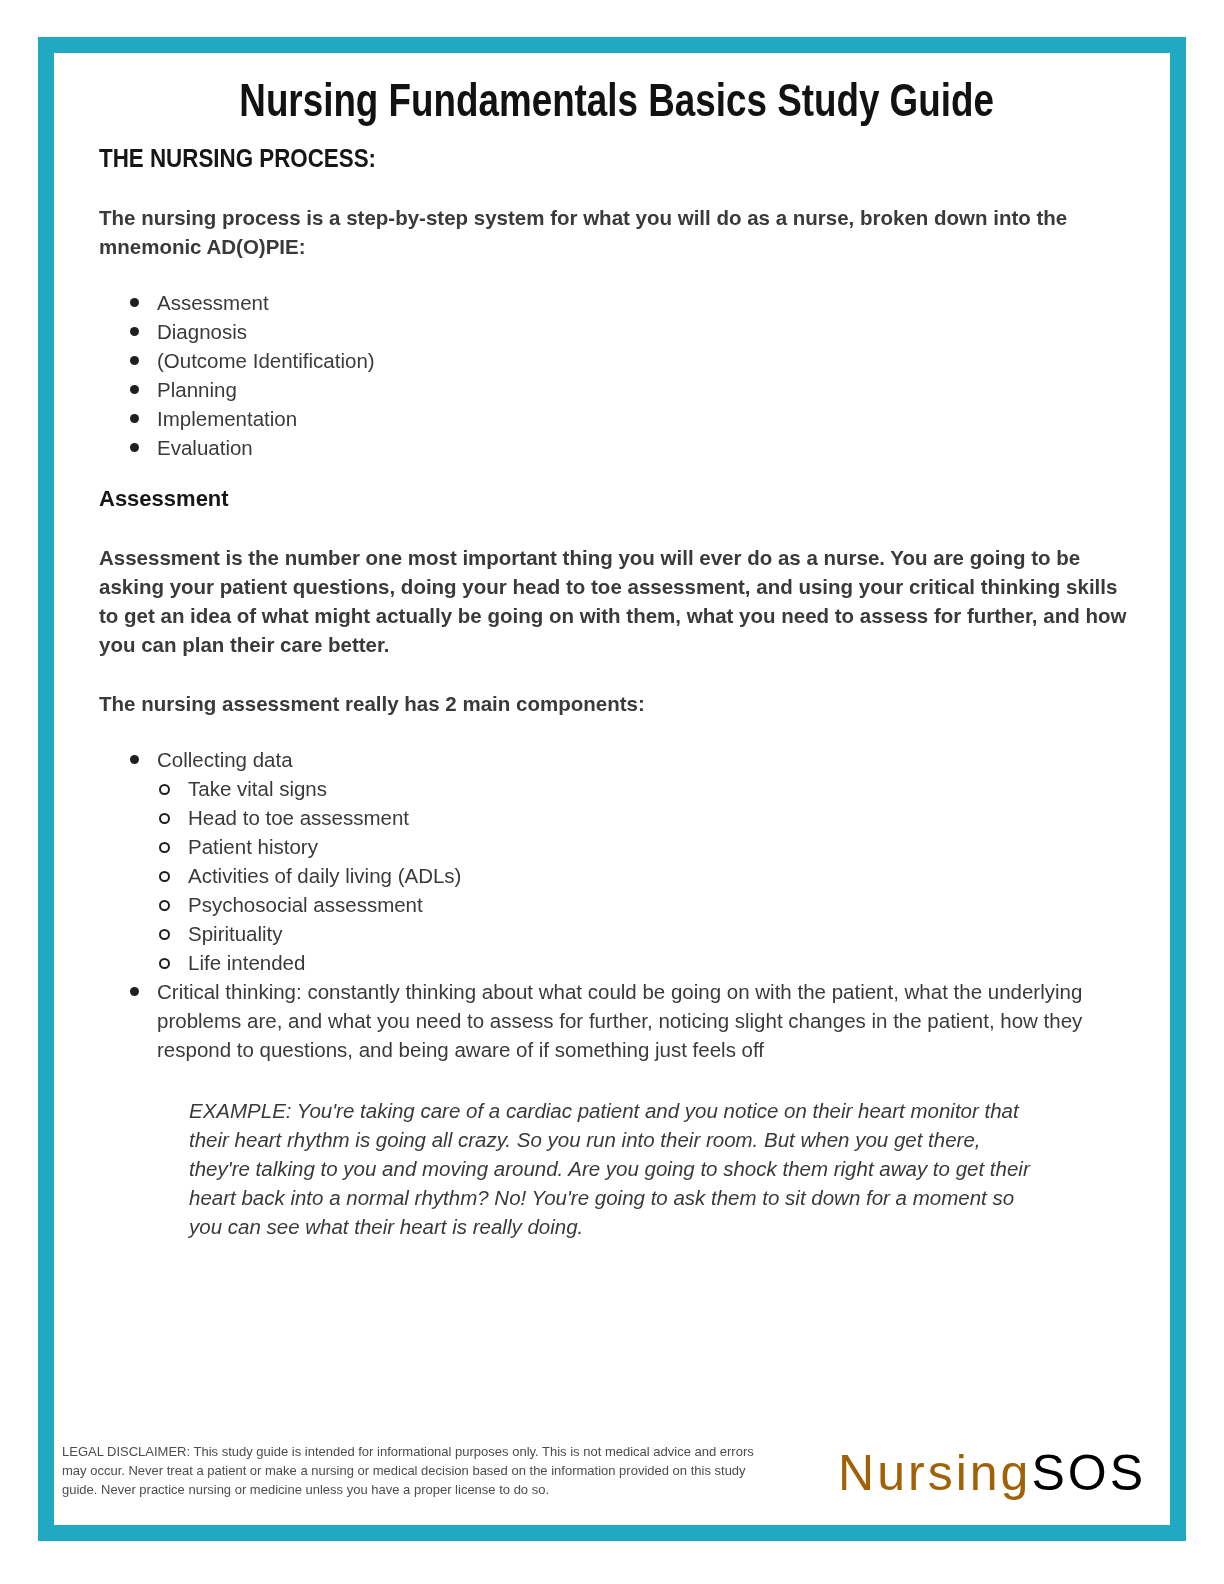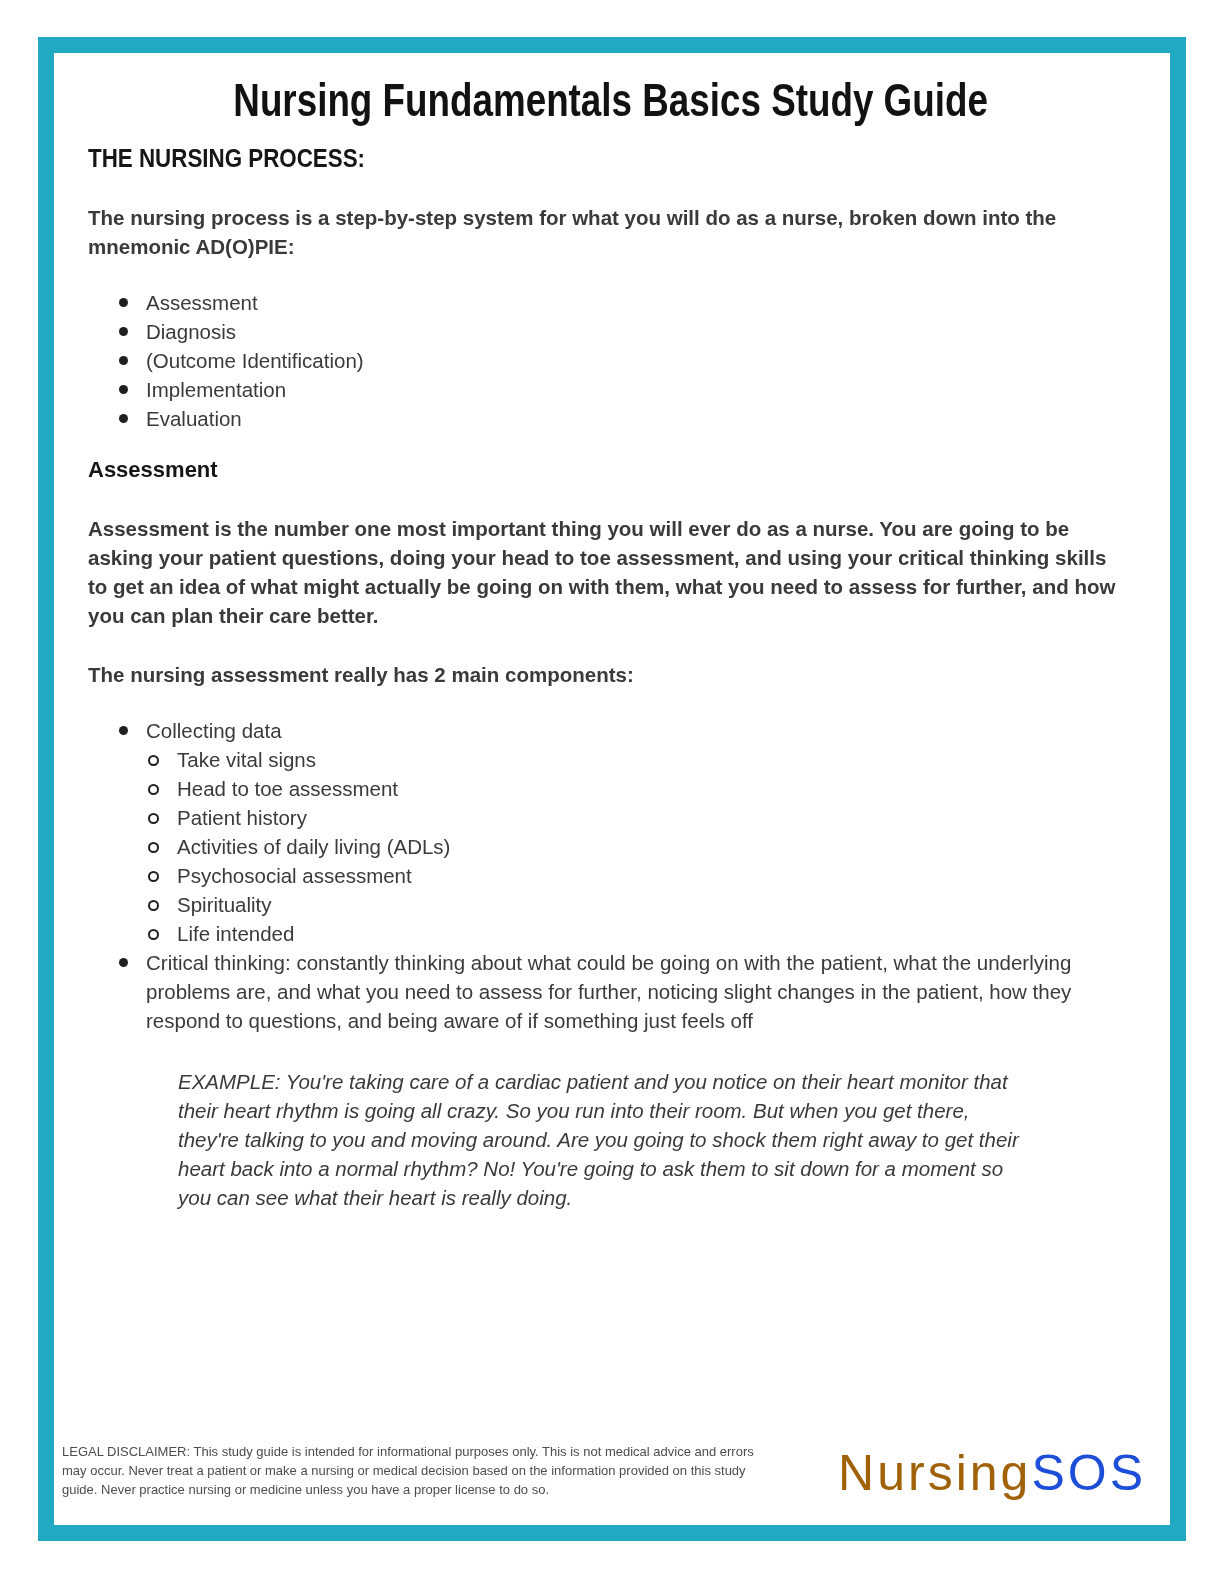--- a/index.html
+++ b/index.html
@@ -18,21 +18,21 @@
   .frame {
     position: absolute;
     left: 38px;
     top: 37px;
     width: 1116px;
     height: 1472px;
     border: 16px solid #21a9c3;
     background: #ffffff;
   }
   .content {
-    padding: 22px 36px 0 34px;
+    padding: 22px 36px 0 45px;
     color: #3a3a3a;
     font-size: 20.5px;
     line-height: 29px;
   }
   .title-wrap {
     text-align: center;
     margin: 0 0 0 0;
   }
   .doc-title {
     display: inline-block;
@@ -130,41 +130,42 @@
     color: #4d4d4d;
   }
   .logo {
     font-size: 50px;
     line-height: 52px;
     font-weight: 300;
     letter-spacing: 3px;
     white-space: nowrap;
   }
   .logo .part1 { color: #a16207; }
-  .logo .part2 { color: #1d4ed8; }
+  .logo .part2 { color: #000000; }
 </style>
 </head>
 <body>
 
 <div class="canvas">
   <div class="frame">
     <div class="content">
 
       <div class="title-wrap">
         <h1 class="doc-title">Nursing Fundamentals Basics Study Guide</h1>
       </div>
 
       <h2 class="section-heading">THE NURSING PROCESS:</h2>
 
       <p class="para">The nursing process is a step-by-step system for what you will do as a nurse, broken down into the mnemonic AD(O)PIE:</p>
 
       <ul class="b1">
           <li><span>Assessment</span></li>
           <li><span>Diagnosis</span></li>
           <li><span>(Outcome Identification)</span></li>
+          <li><span>Planning</span></li>
           <li><span>Implementation</span></li>
           <li><span>Evaluation</span></li>
         </ul>
 
       <h3 class="subsection-heading">Assessment</h3>
 
       <p class="para">Assessment is the number one most important thing you will ever do as a nurse. You are going to be asking your patient questions, doing your head to toe assessment, and using your critical thinking skills to get an idea of what might actually be going on with them, what you need to assess for further, and how you can plan their care better.</p>
 
       <p class="para">The nursing assessment really has 2 main components:</p>
 

